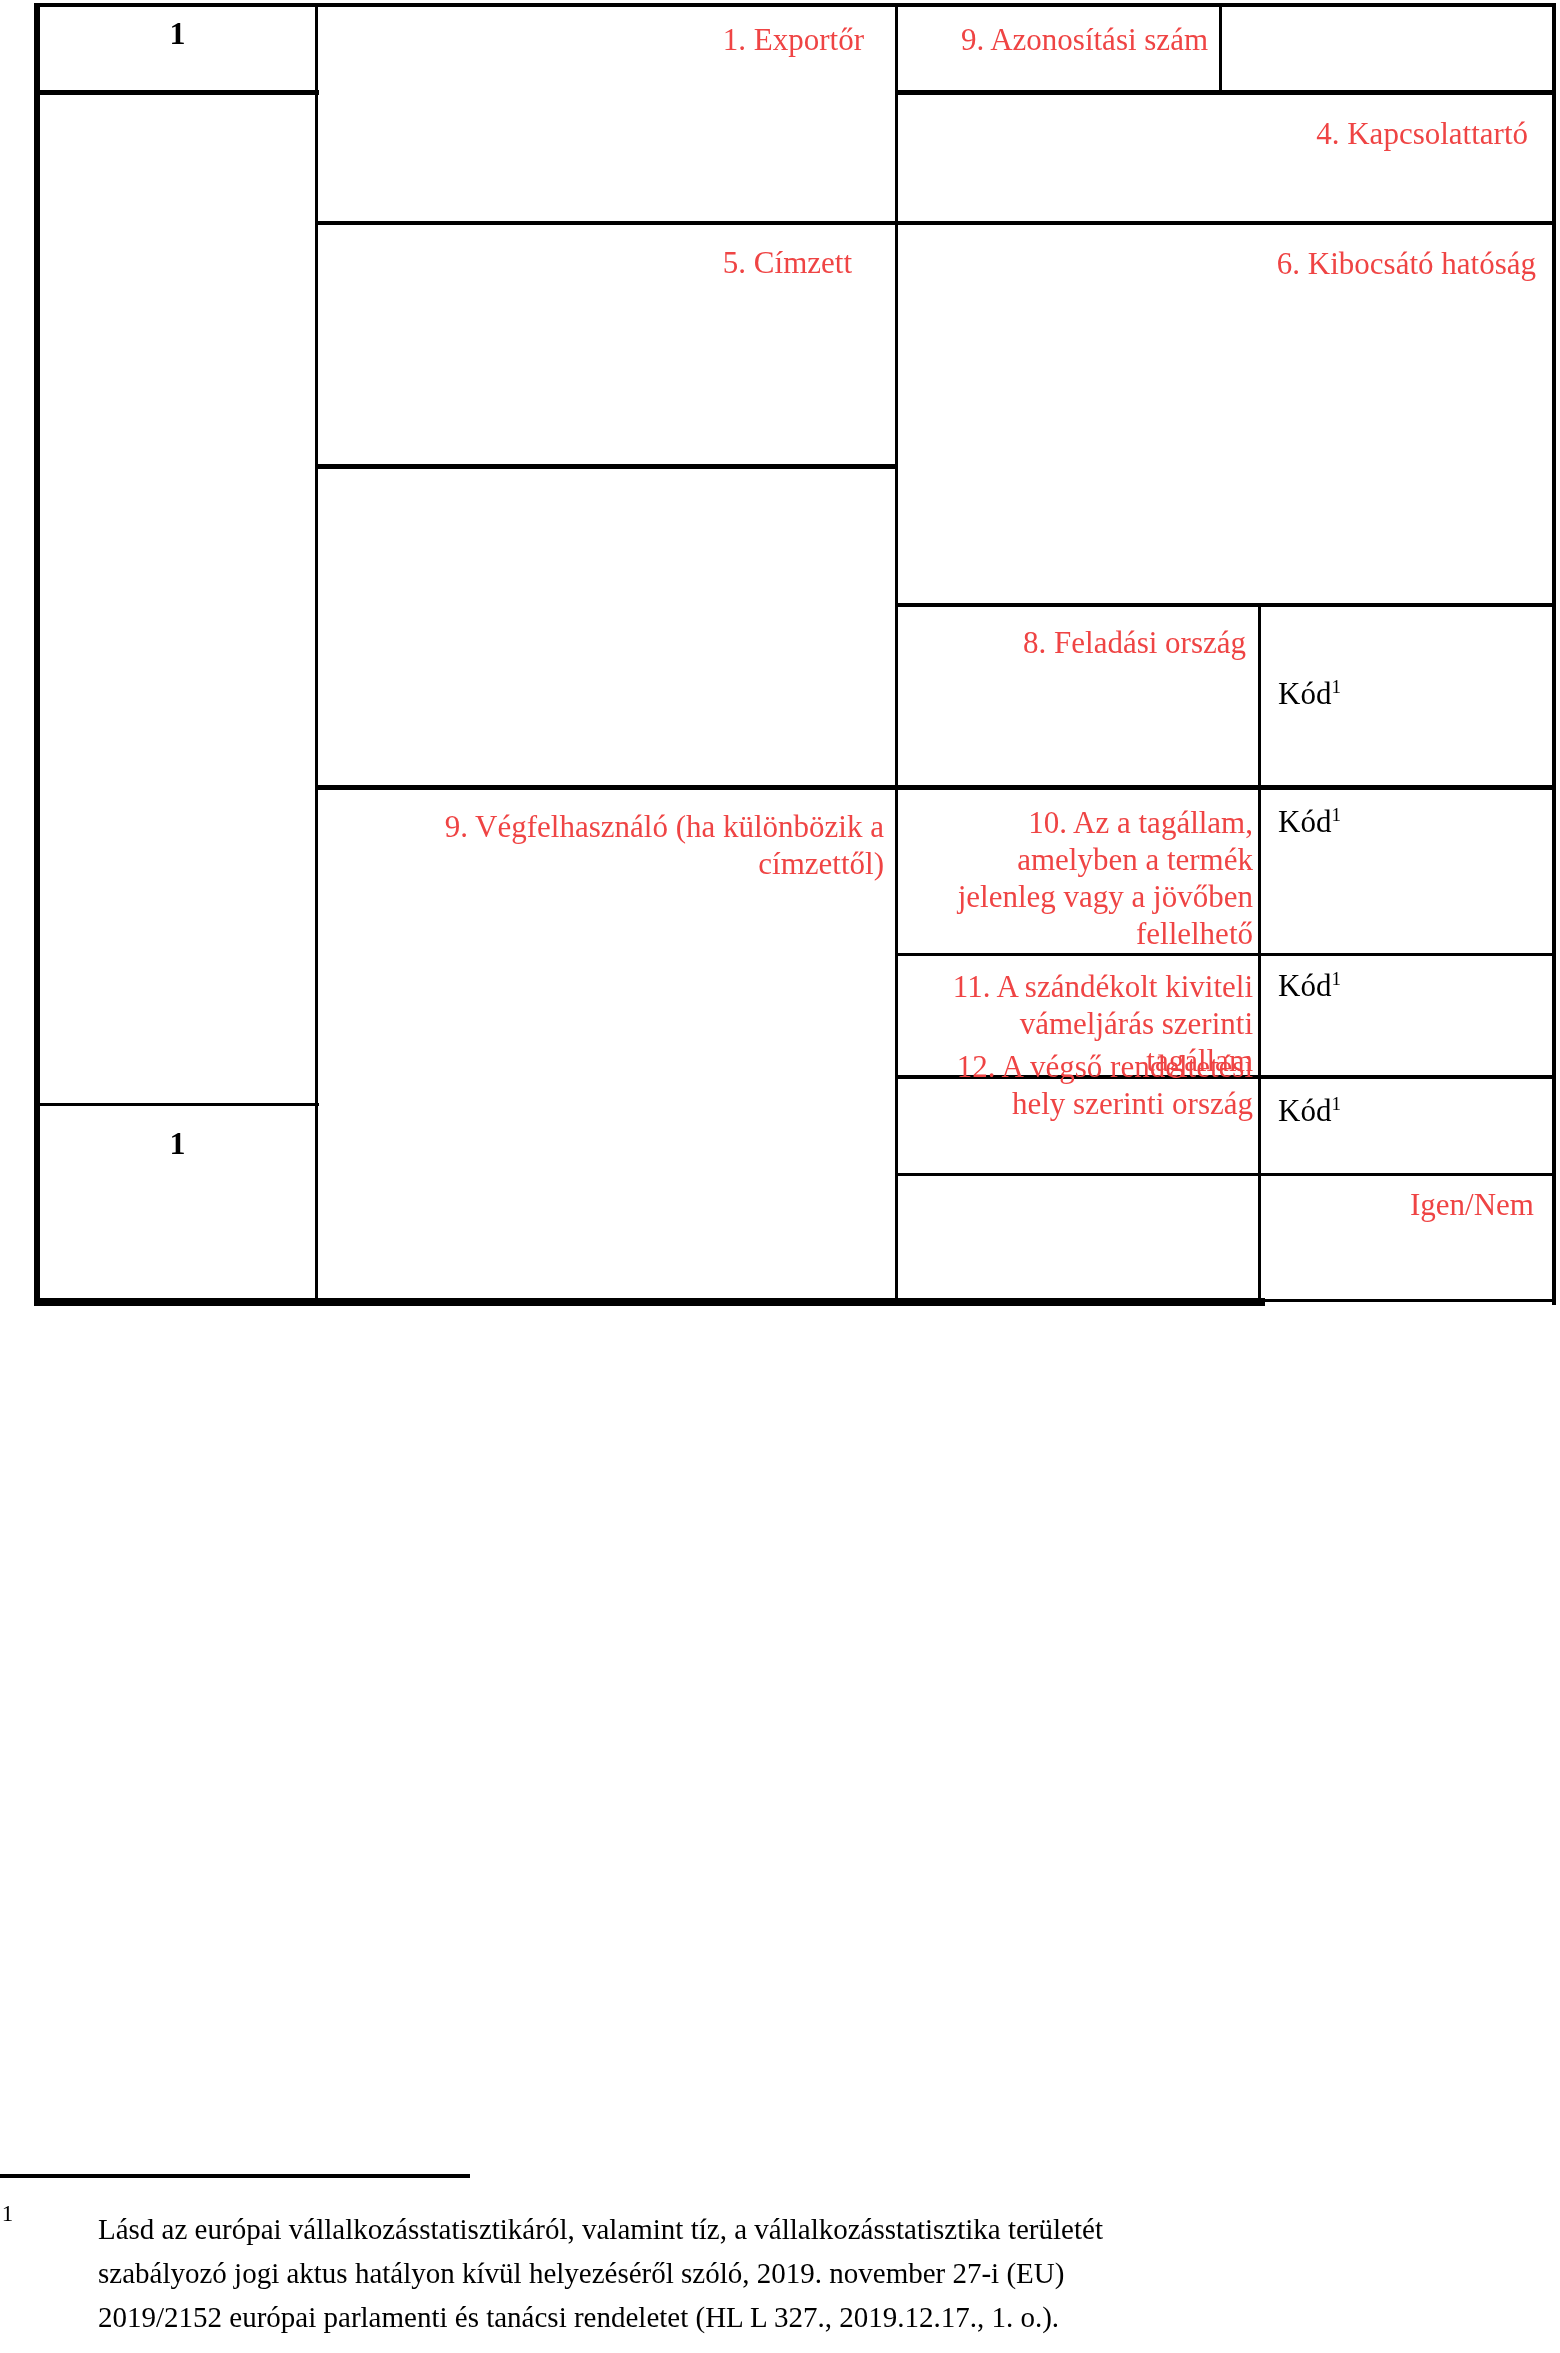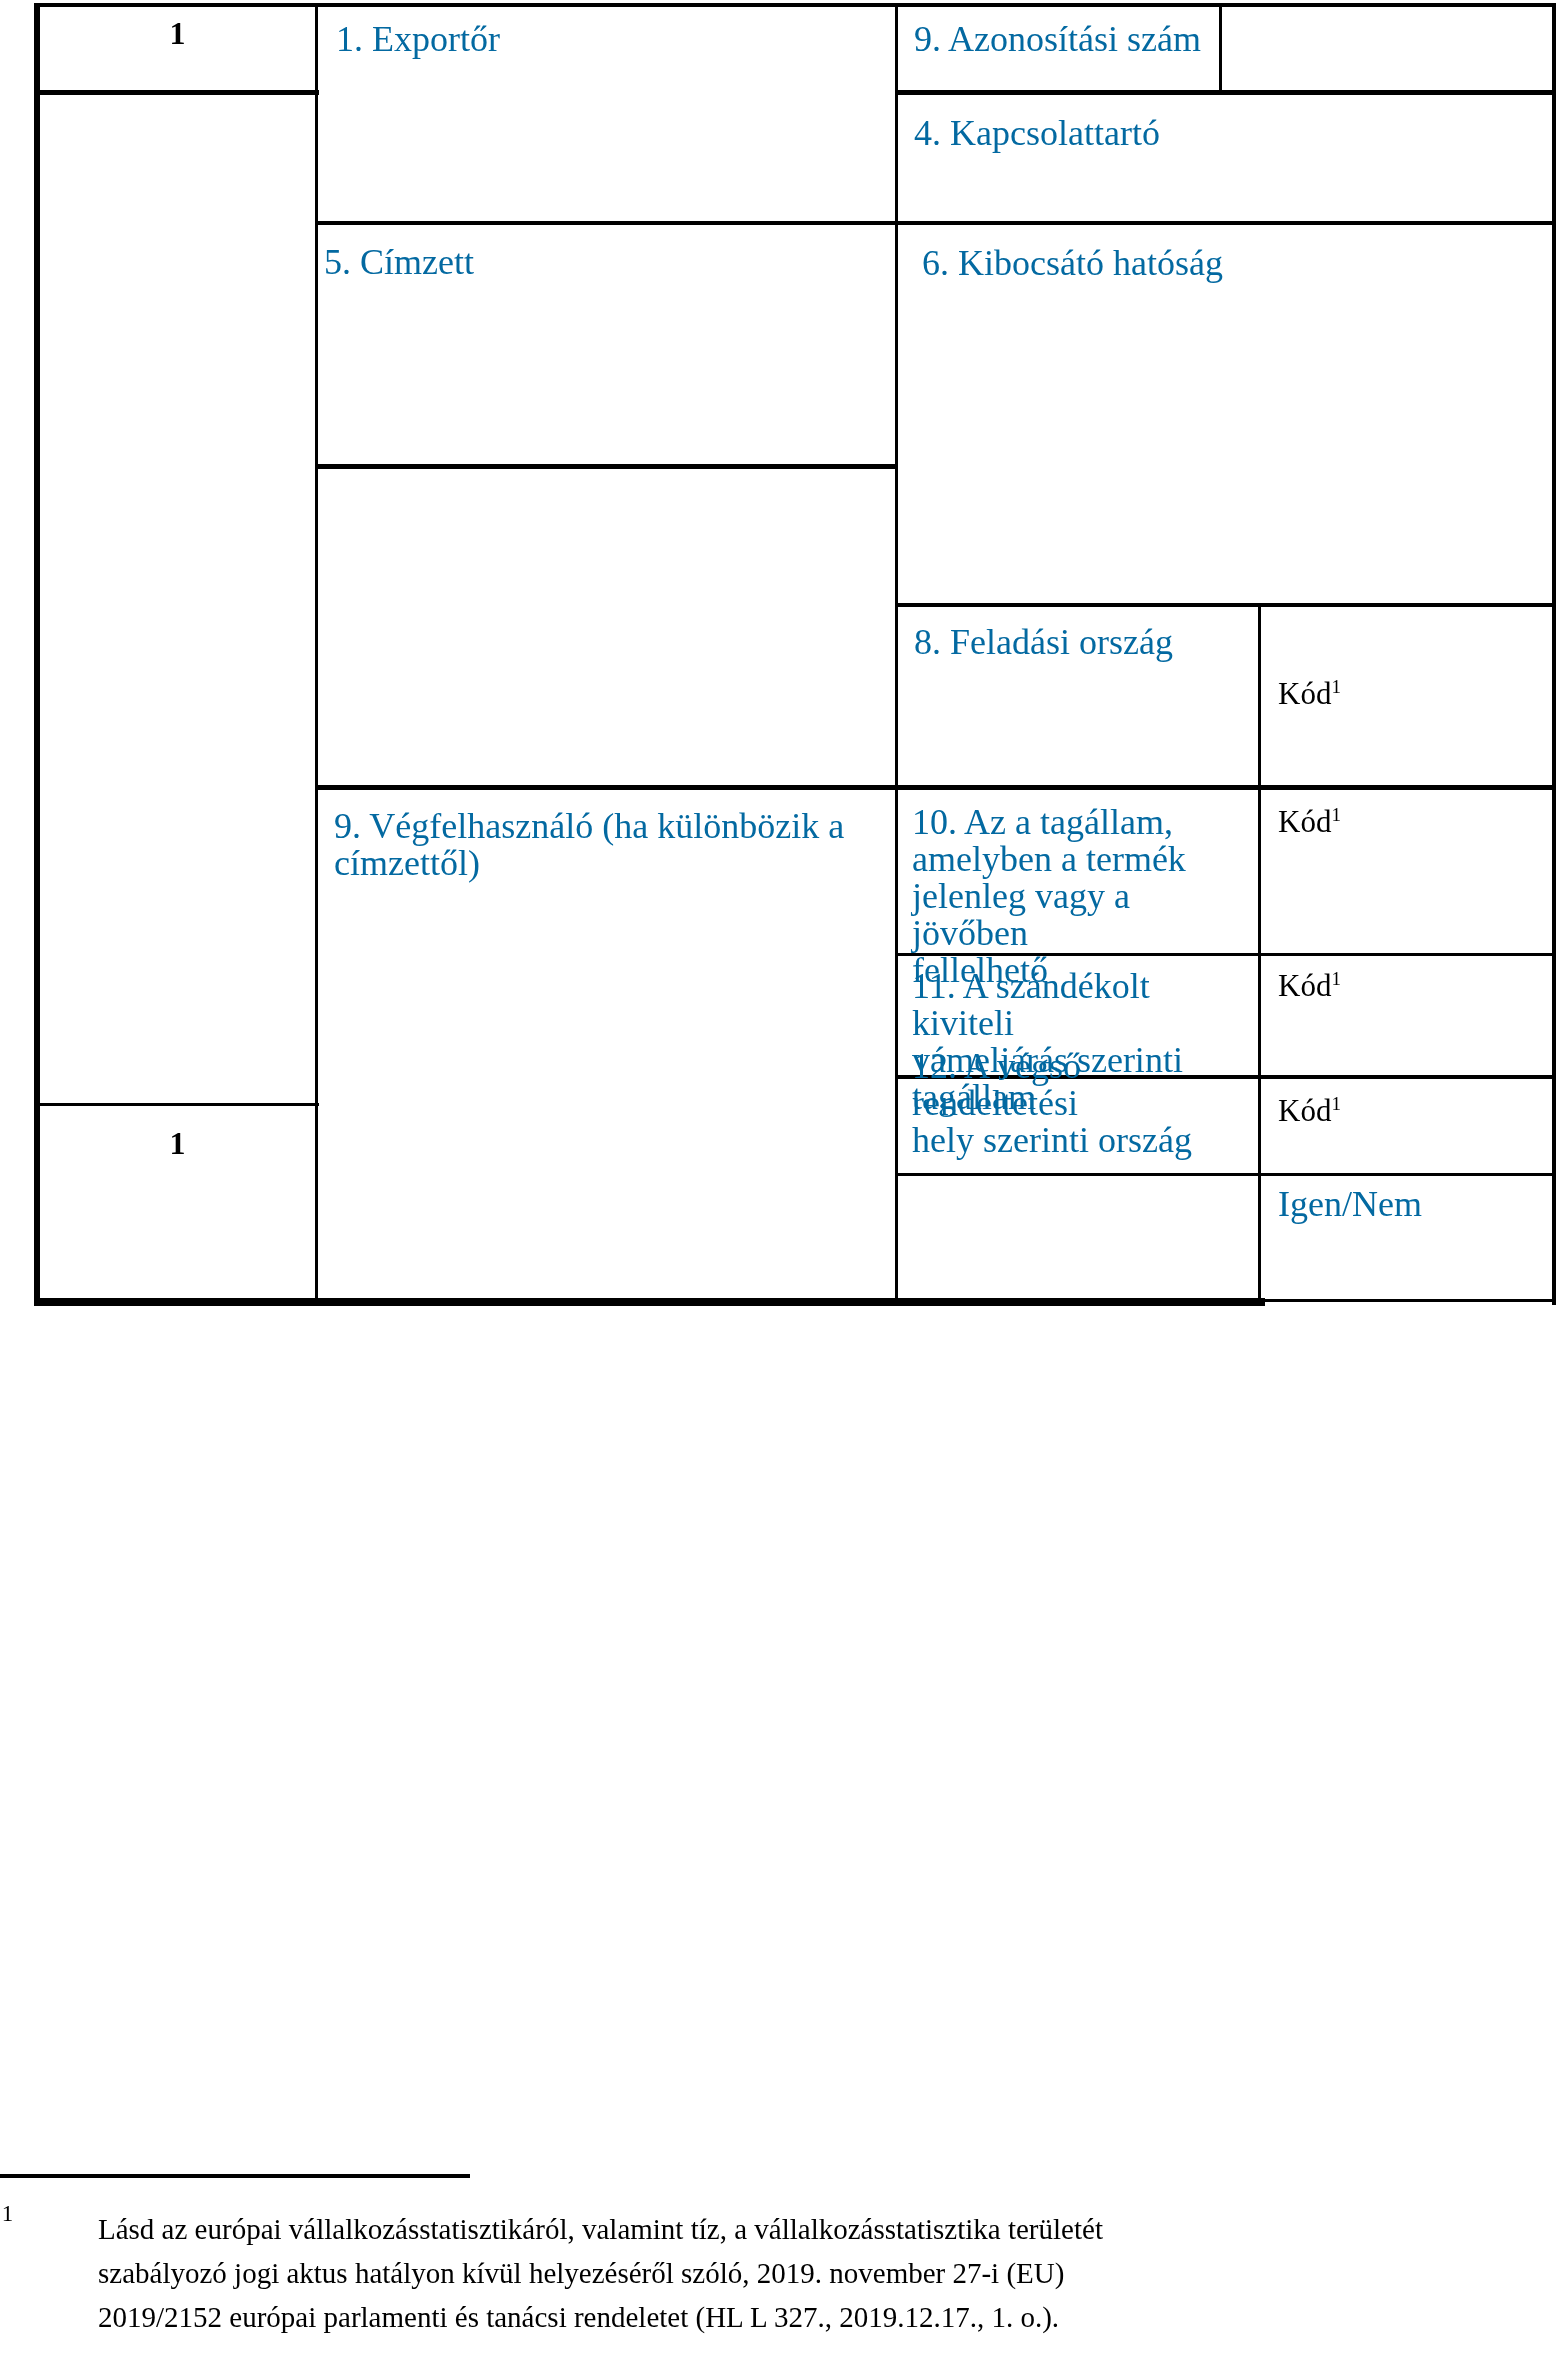--- a/index.html
+++ b/index.html
@@ -8,24 +8,25 @@
     width: 1560px;
     height: 2354px;
     background: #ffffff;
     color: #000000;
     font-family: "Liberation Serif", "DejaVu Serif", serif;
     overflow: hidden;
   }
   .ln { position: absolute; background: #000000; }
   .cell {
     position: absolute;
-    font-size: 36px;
+    font-size: 31px;
     line-height: 37px;
     white-space: pre-line;
-    color: #0369a1;
+    color: #ef4444;
+    text-align: right;
   }
   .marker {
     position: absolute;
     font-size: 32px;
     font-weight: bold;
     text-align: center;
   }
   .kod-cell { position: absolute; font-size: 31px; }
   .kod-center { display: flex; align-items: center; }
   sup.kod-sup {

